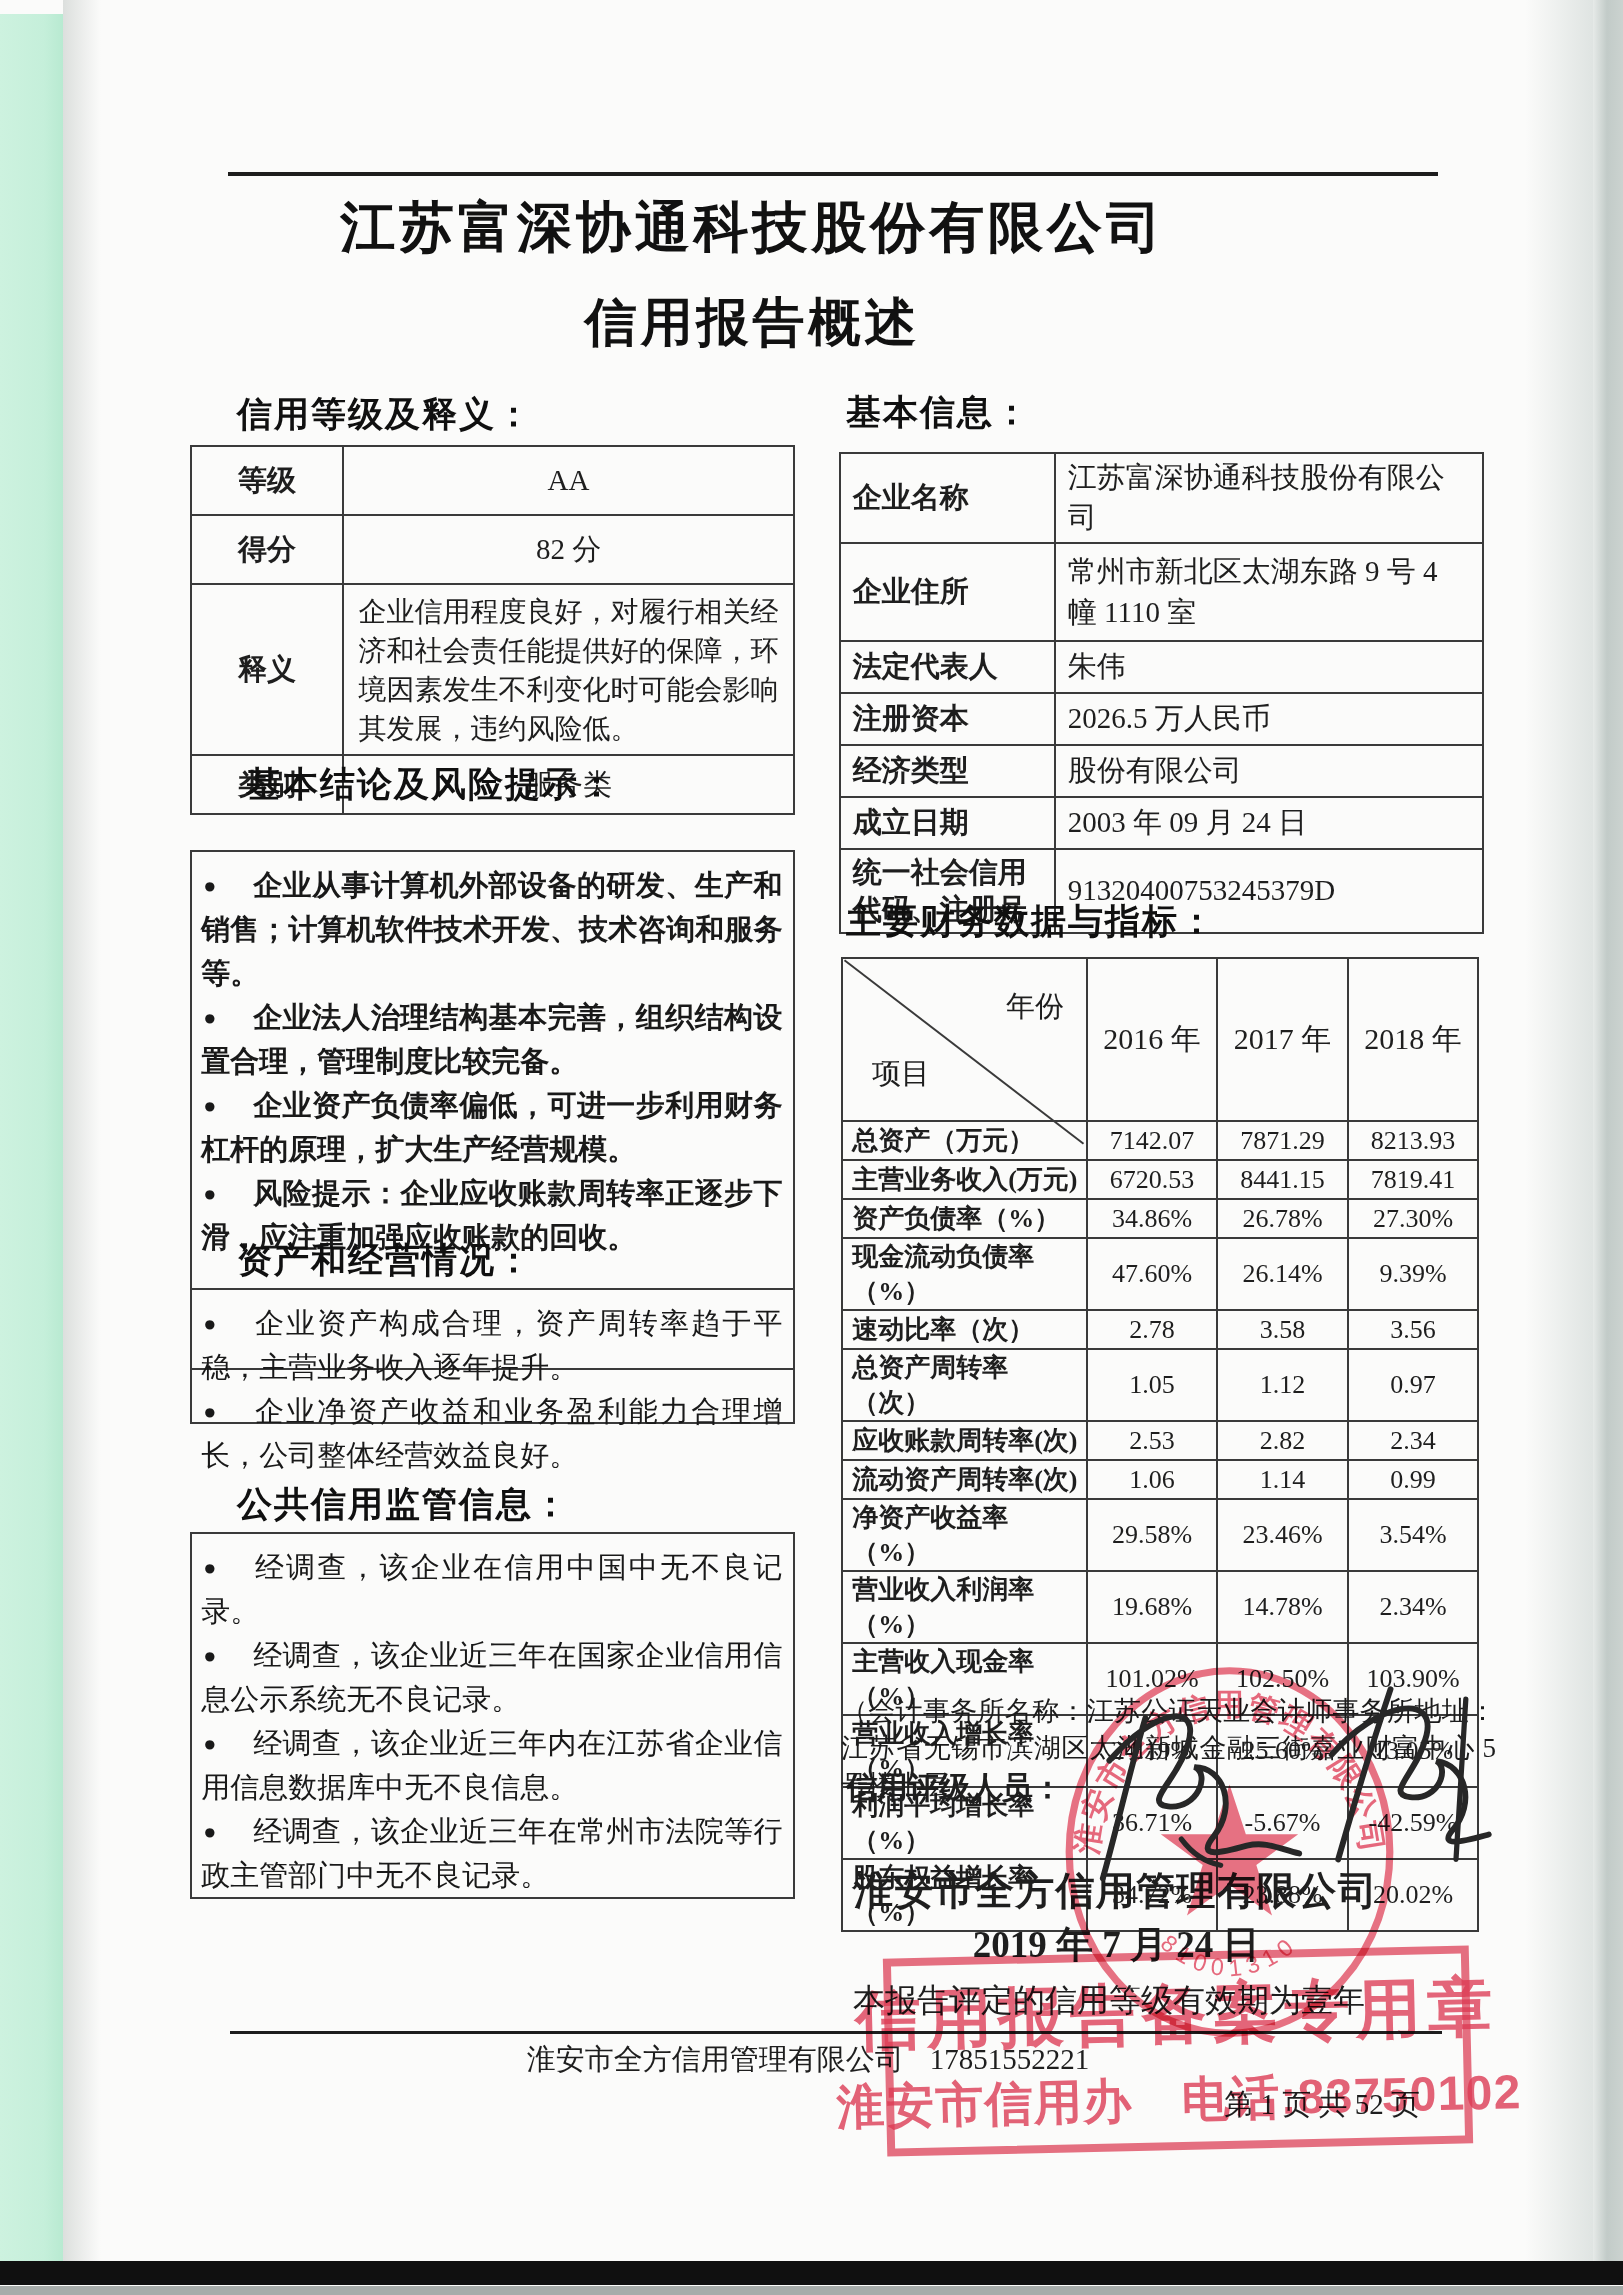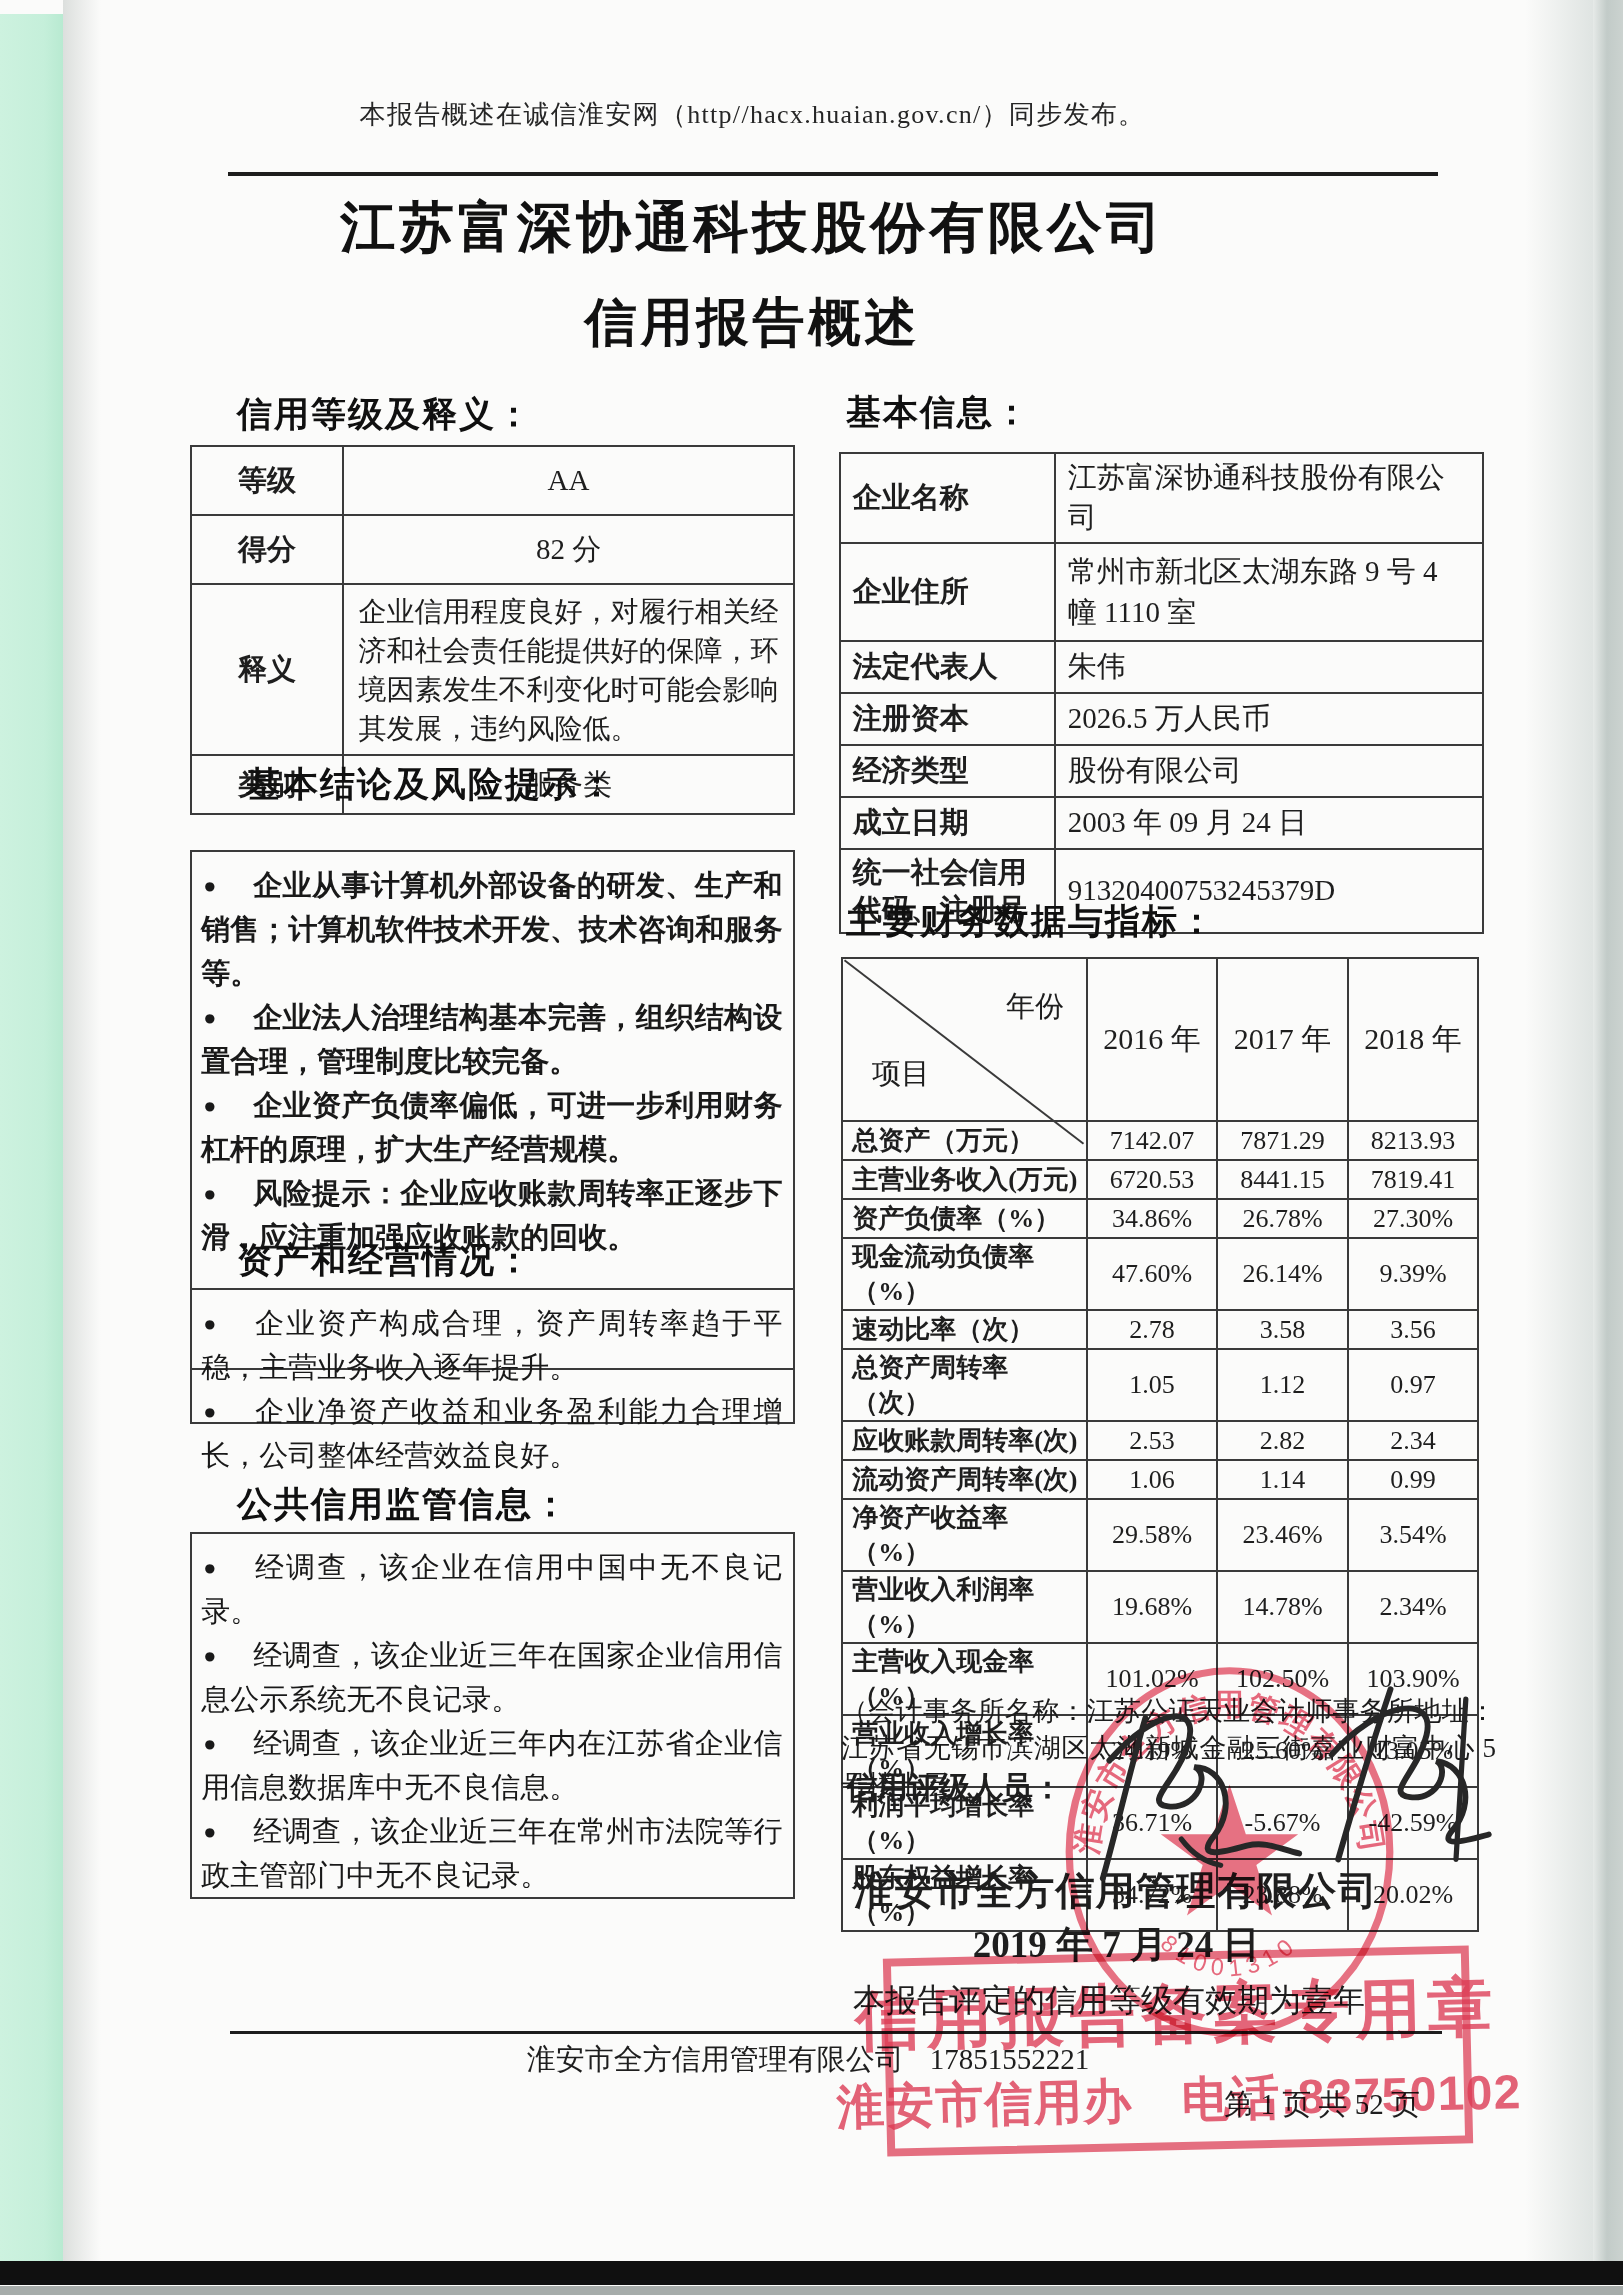--- a/index.html
+++ b/index.html
@@ -113,21 +113,20 @@
 
 <div id="page">
 
   <div class="green-strip"></div>
   <div class="left-shadow"></div>
   <div class="right-curl"></div>
   <div class="right-band"></div>
   <div class="bottom-black"></div>
   <div class="bottom-gray"></div>
 
-  <div class="header-note">本报告概述在诚信淮安网（http//hacx.huaian.gov.cn/）同步发布。</div>
   <div class="header-rule"></div>
   <div class="title title1 sans">江苏富深协通科技股份有限公司</div>
   <div class="title title2 sans">信用报告概述</div>
 
   <div class="sec-heading sans" style="left:237px; top:391px;">信用等级及释义：</div>
 
   <table id="rating-table">
     <colgroup>
         <col style="width:152px">
         <col>

